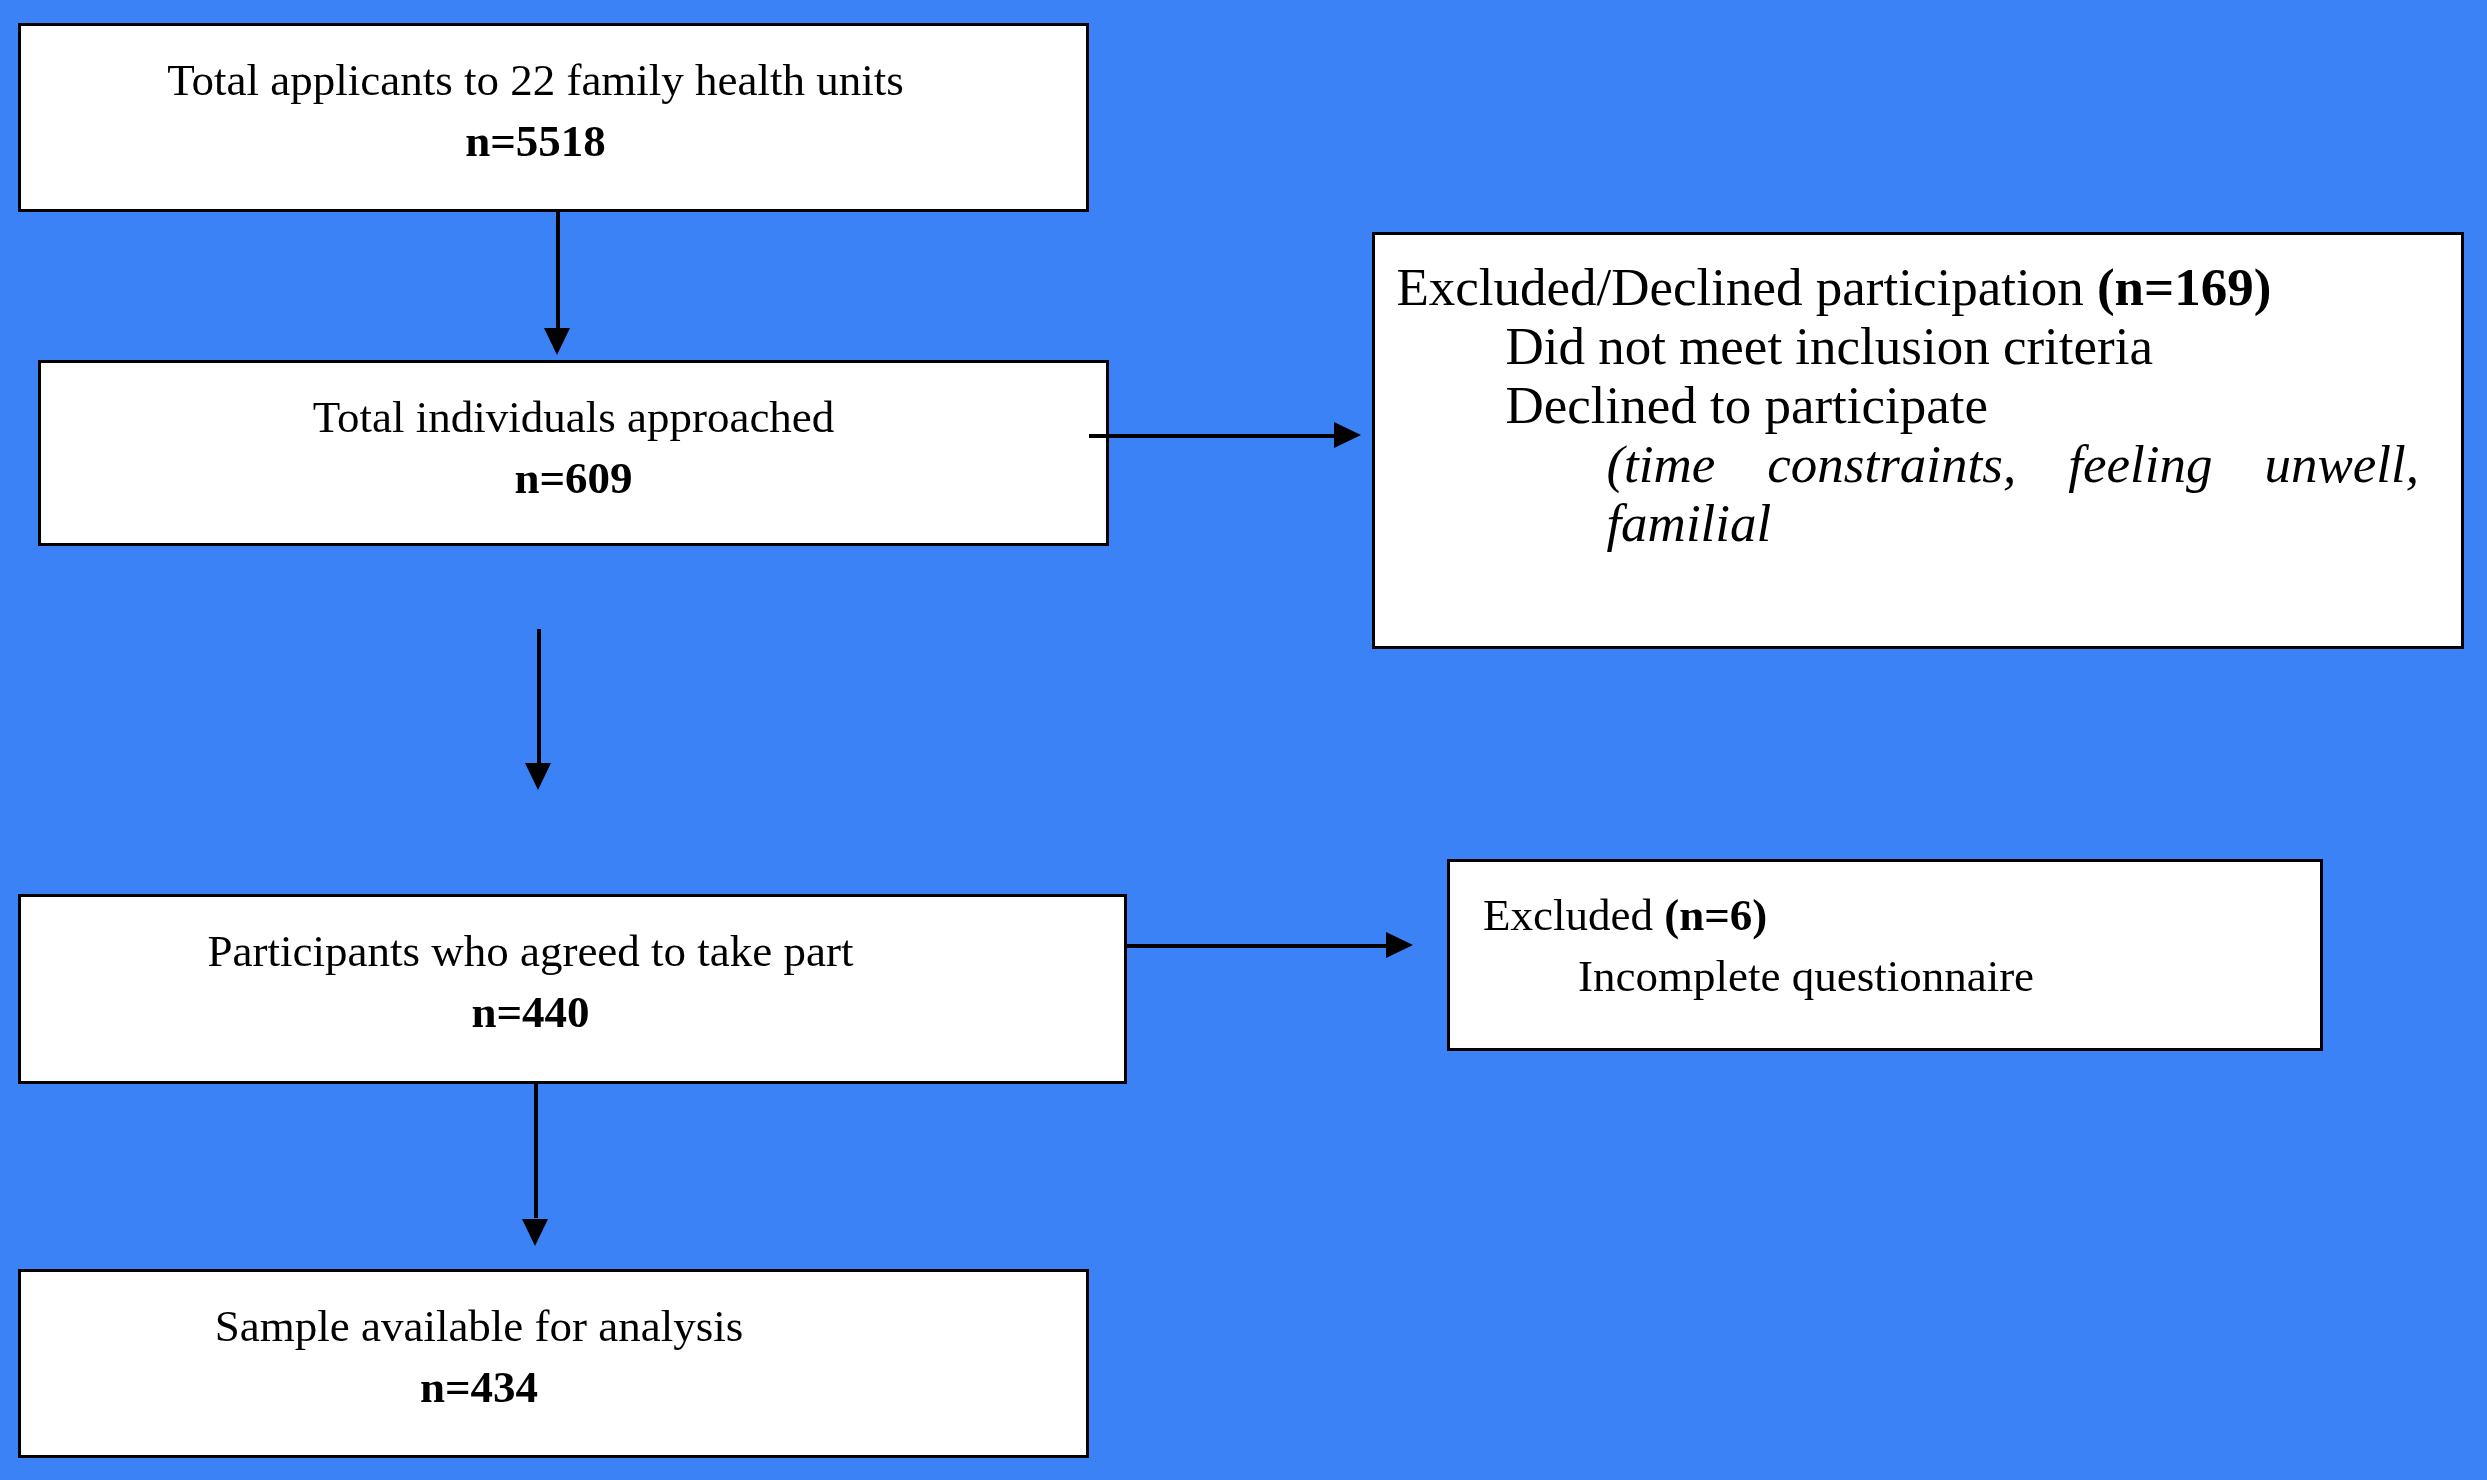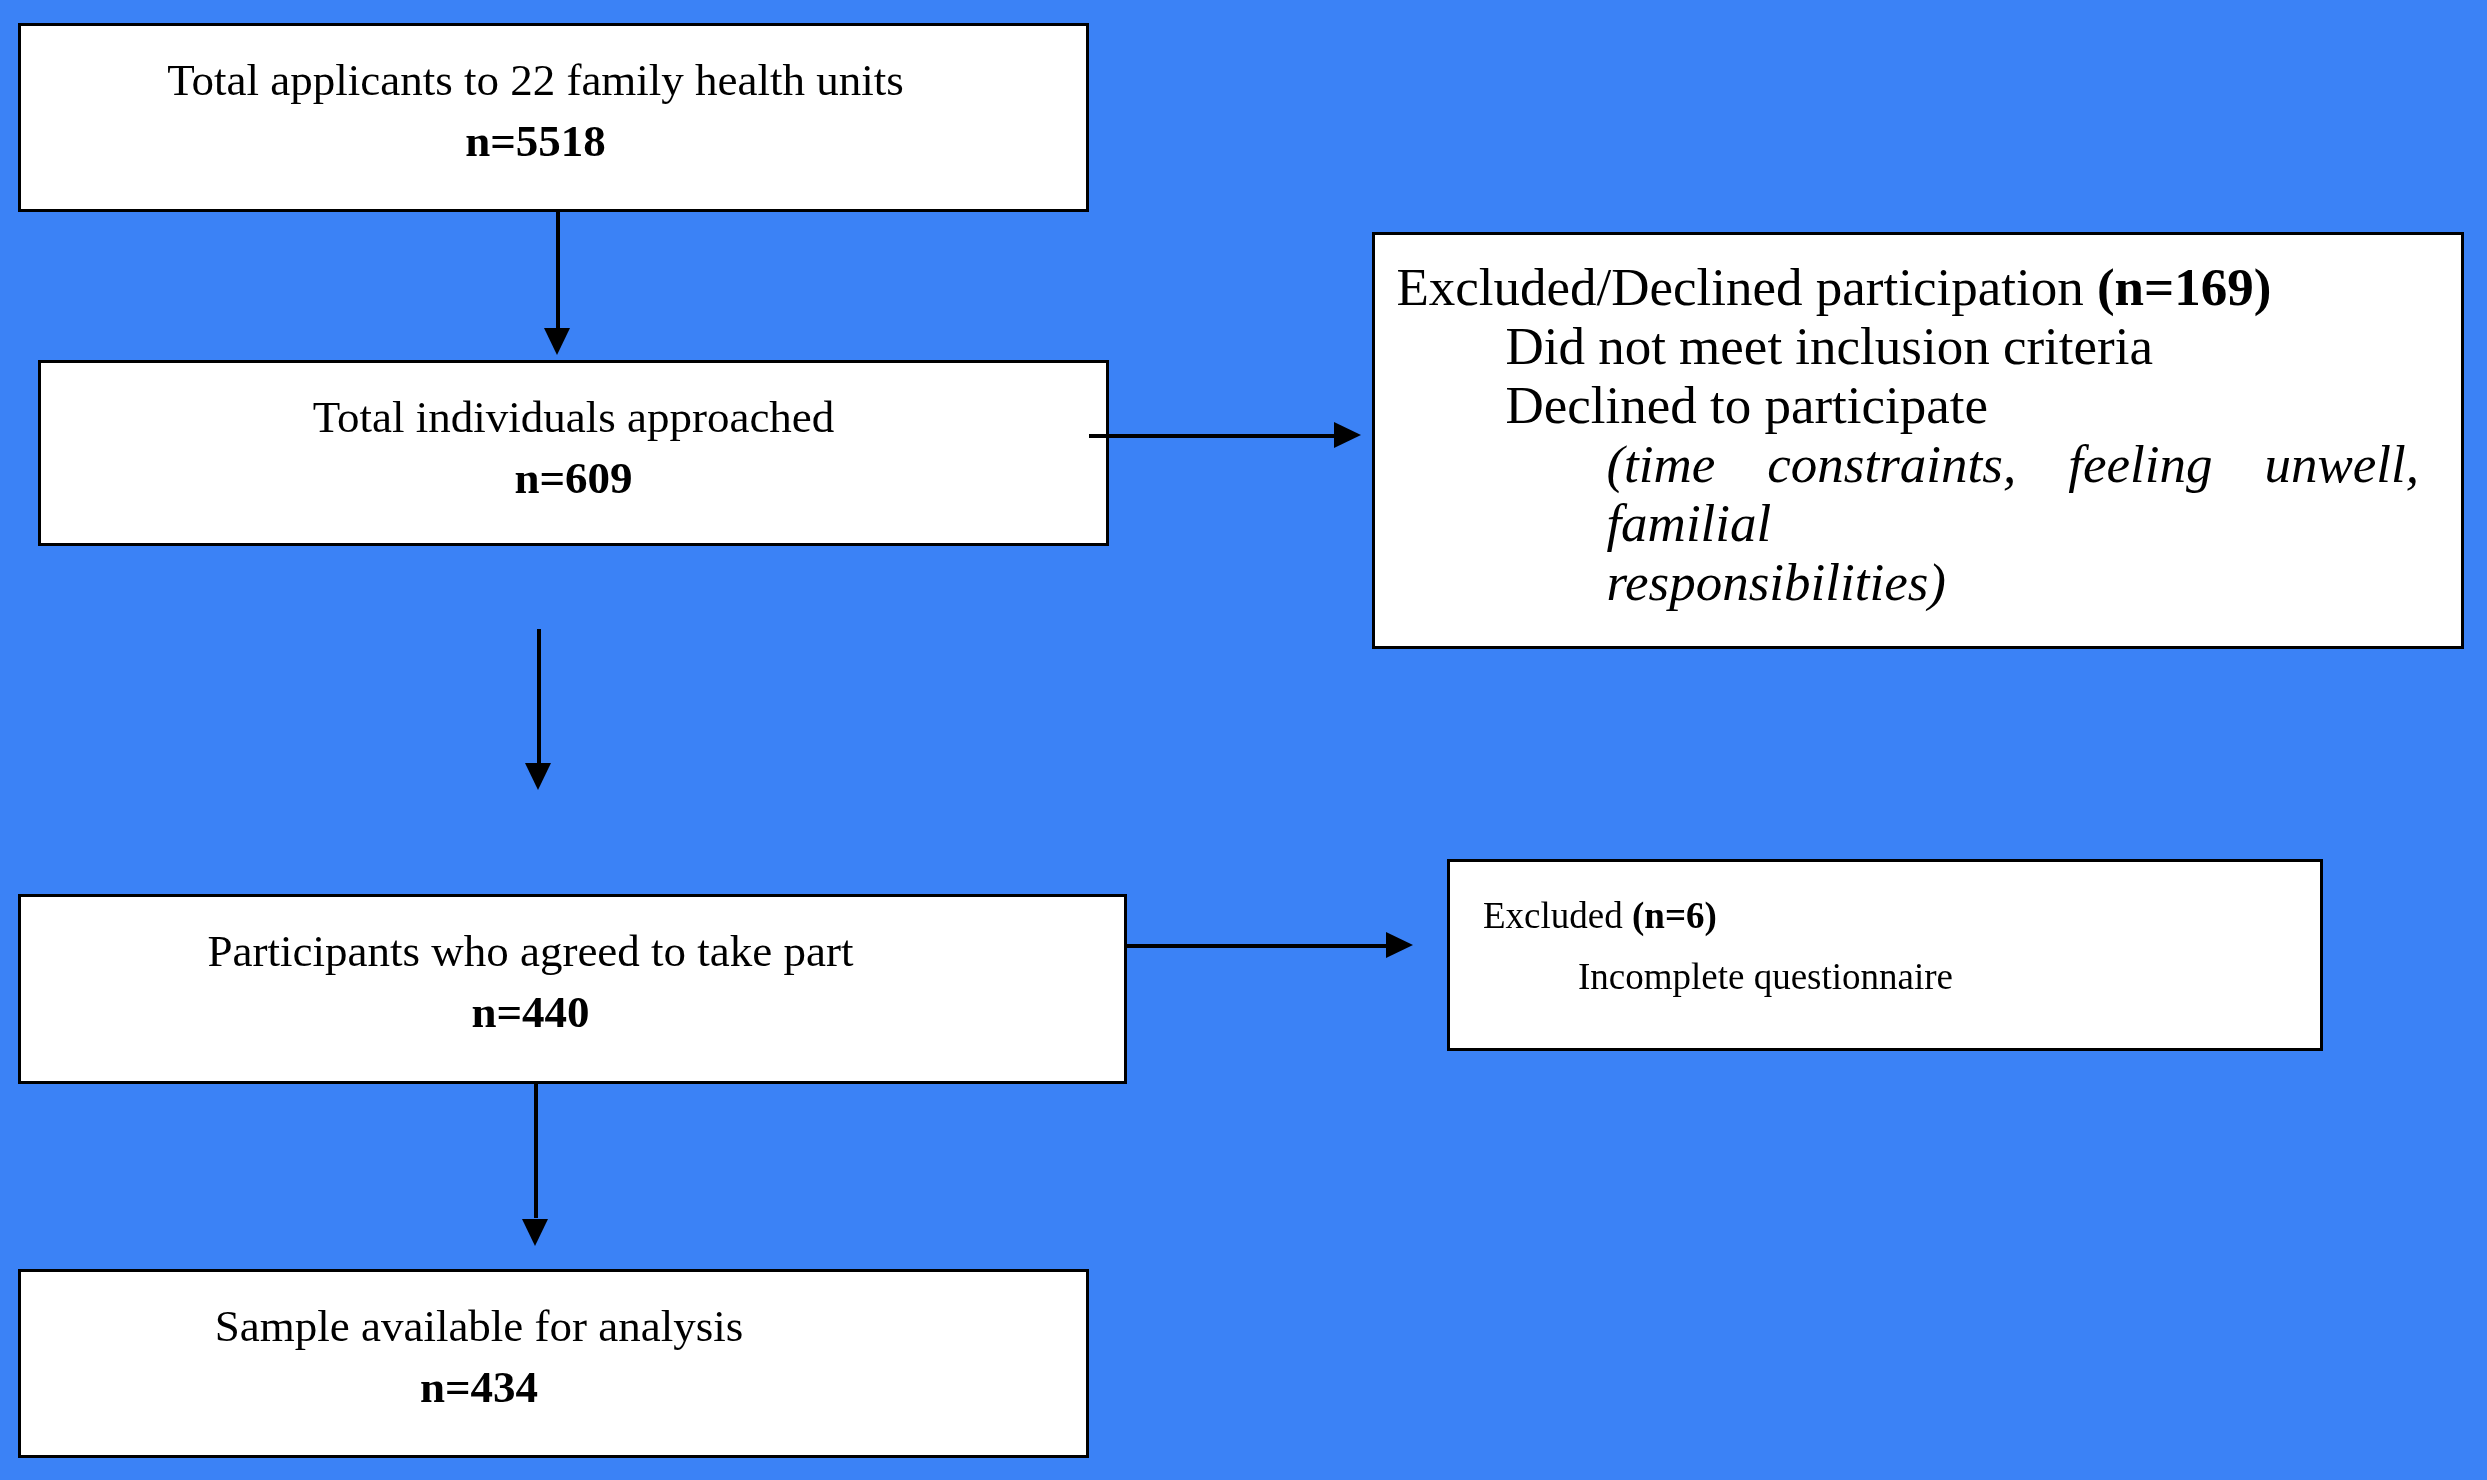--- a/index.html
+++ b/index.html
@@ -32,21 +32,21 @@
     padding:22.6px 42px 0 21.4px;
   }
   #box-excluded-declined p{ margin:0; font-size:53px; line-height:59px; }
   #box-excluded-declined .reason{ margin-left:109px; }
   #box-excluded-declined .note{ margin-left:210px; font-style:italic; }
   #box-excluded-declined .note-justify{ text-align:justify; text-align-last:justify; word-spacing:3.6px; }
   #box-excluded-incomplete{
     left:1447px; top:859px; width:876px; height:192px;
     padding:22.6px 18px 0 33px;
   }
-  #box-excluded-incomplete p{ margin:0; font-size:37px; line-height:61px; }
+  #box-excluded-incomplete p{ margin:0; font-size:45px; line-height:61px; }
   #box-excluded-incomplete .reason{ margin-left:95px; }
   .ncount{ font-weight:bold; }
   
   .vshaft{ position:absolute; width:3.6px; background:#000000; }
   .hshaft{ position:absolute; height:3.6px; background:#000000; }
   .head-down{
     position:absolute; width:0; height:0;
     border-left:13.7px solid transparent;
     border-right:13.7px solid transparent;
     border-top:27px solid #000000;
@@ -91,21 +91,20 @@
   <div class="fbox mainbox" id="box-sample">
     <div class="bline">Sample available for analysis</div>
     <div class="bline bcount">n=434</div>
   </div>
 
   <div class="fbox" id="box-excluded-declined">
     <p><span>Excluded/Declined participation </span><span class="ncount">(n=169)</span></p>
     <p class="reason">Did not meet inclusion criteria</p>
     <p class="reason">Declined to participate</p>
     <p class="note note-justify">(time constraints, feeling unwell, familial</p>
-    <p class="note">responsibilities)</p>
   </div>
 
   <div class="fbox" id="box-excluded-incomplete">
     <p><span>Excluded </span><span class="ncount">(n=6)</span></p>
     <p class="reason">Incomplete questionnaire</p>
   </div>
 
   <div class="vshaft" id="arr1-shaft"></div>
   <div class="head-down" id="arr1-head"></div>
 

